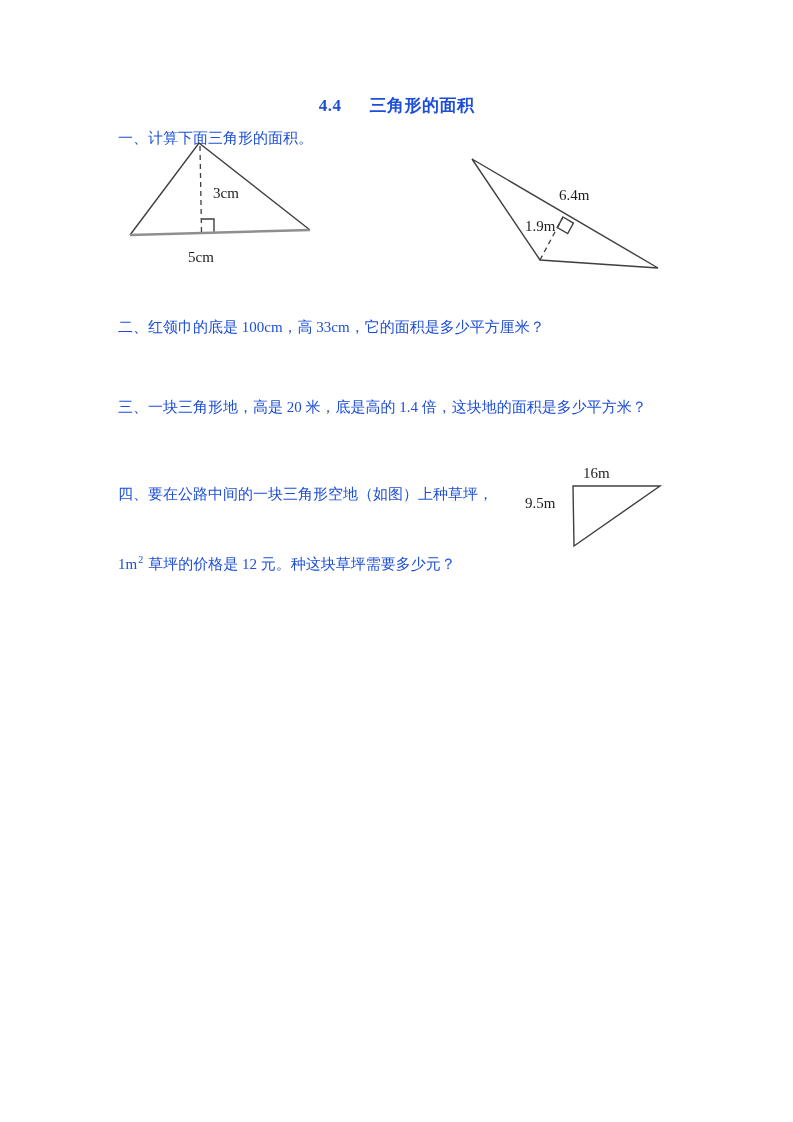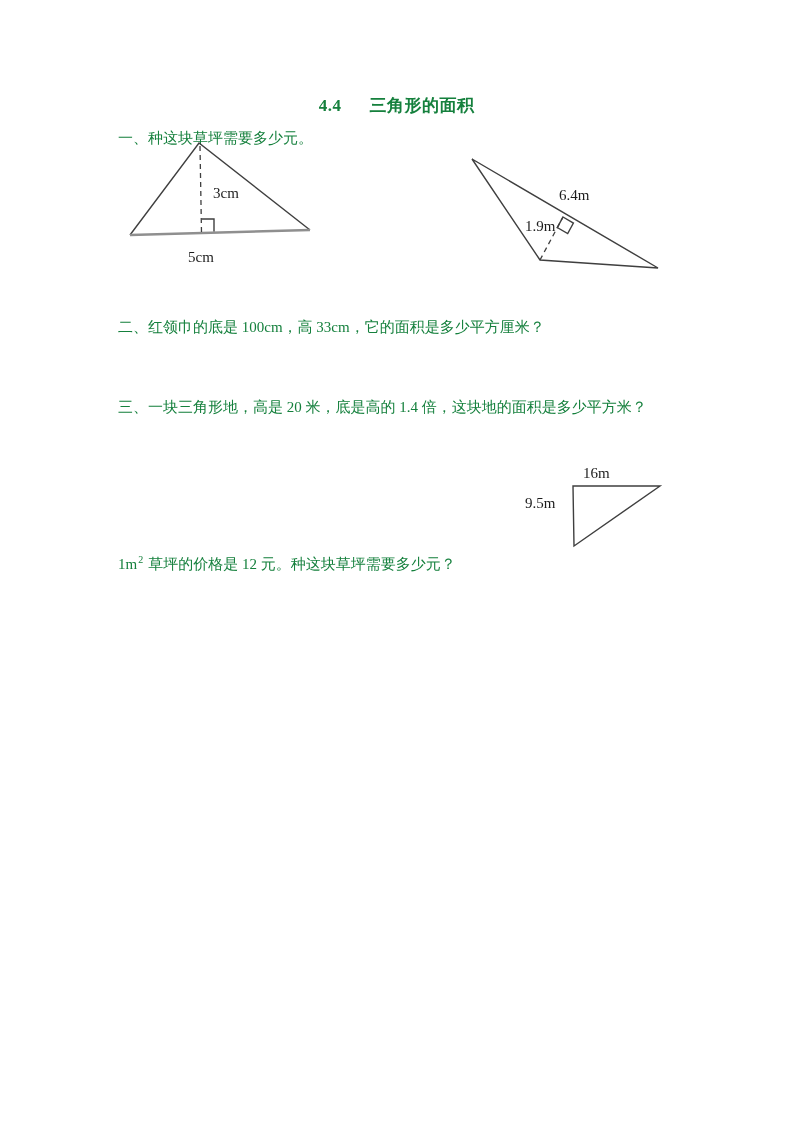--- a/index.html
+++ b/index.html
@@ -6,21 +6,21 @@
     margin: 0;
     padding: 0;
     background: #ffffff;
   }
   .page {
     position: relative;
     width: 793px;
     height: 1004px;
     background: #ffffff;
     font-family: "Liberation Serif", serif;
-    color: #15803d;
+    color: #1d4ed8;
     overflow: hidden;
   }
   .title {
     position: absolute;
     top: 94px;
     left: 0;
     width: 793px;
     text-align: center;
     font-size: 17px;
     font-weight: bold;
@@ -77,21 +77,21 @@
 </style>
 </head>
 <body>
 
 <div class="page">
 
   <div class="title">
     <span>4.4</span><span class="title-text">三角形的面积</span>
   </div>
 
-  <div class="qline q1">一、种这块草坪需要多少元。</div>
+  <div class="qline q1">一、计算下面三角形的面积。</div>
 
   <svg class="fig fig1" width="200" height="135" viewBox="0 0 200 135">
     <polyline class="stroke" points="10,97 79,5 190,92"></polyline>
     <line class="stroke base" x1="10" y1="97" x2="190" y2="92"></line>
     <line class="stroke dashed" x1="80" y1="8" x2="81.5" y2="94.5"></line>
     <polyline class="stroke" points="82,81 94,81 94,93.5" stroke-width="1.2"></polyline>
     <text x="93" y="60">3cm</text>
     <text x="68" y="124">5cm</text>
   </svg>
 
@@ -100,20 +100,21 @@
     <line class="stroke dashed" x1="85" y1="110" x2="108" y2="67"></line>
     <path class="stroke" stroke-width="1.2" d="M108,67 L118.4,73.1 L112.7,83.6 L102.3,77.6 Z"></path>
     <text x="104" y="50">6.4m</text>
     <text x="70" y="81">1.9m</text>
   </svg>
 
   <div class="qline q2">二、红领巾的底是 100cm，高 33cm，它的面积是多少平方厘米？</div>
 
   <div class="qline q3">三、一块三角形地，高是 20 米，底是高的 1.4 倍，这块地的面积是多少平方米？</div>
 
+  <div class="qline q4l1">四、要在公路中间的一块三角形空地（如图）上种草坪，</div>
 
   <div class="qline q4l2">
     <span>1m</span><sup>2</sup><span>草坪的价格是 12 元。种这块草坪需要多少元？</span>
   </div>
 
   <svg class="fig fig4" width="165" height="100" viewBox="0 0 165 100">
     <polygon class="stroke" points="63,31 150,31 64,91" stroke-width="1.3"></polygon>
     <text x="73" y="23">16m</text>
     <text x="15" y="53">9.5m</text>
   </svg>

